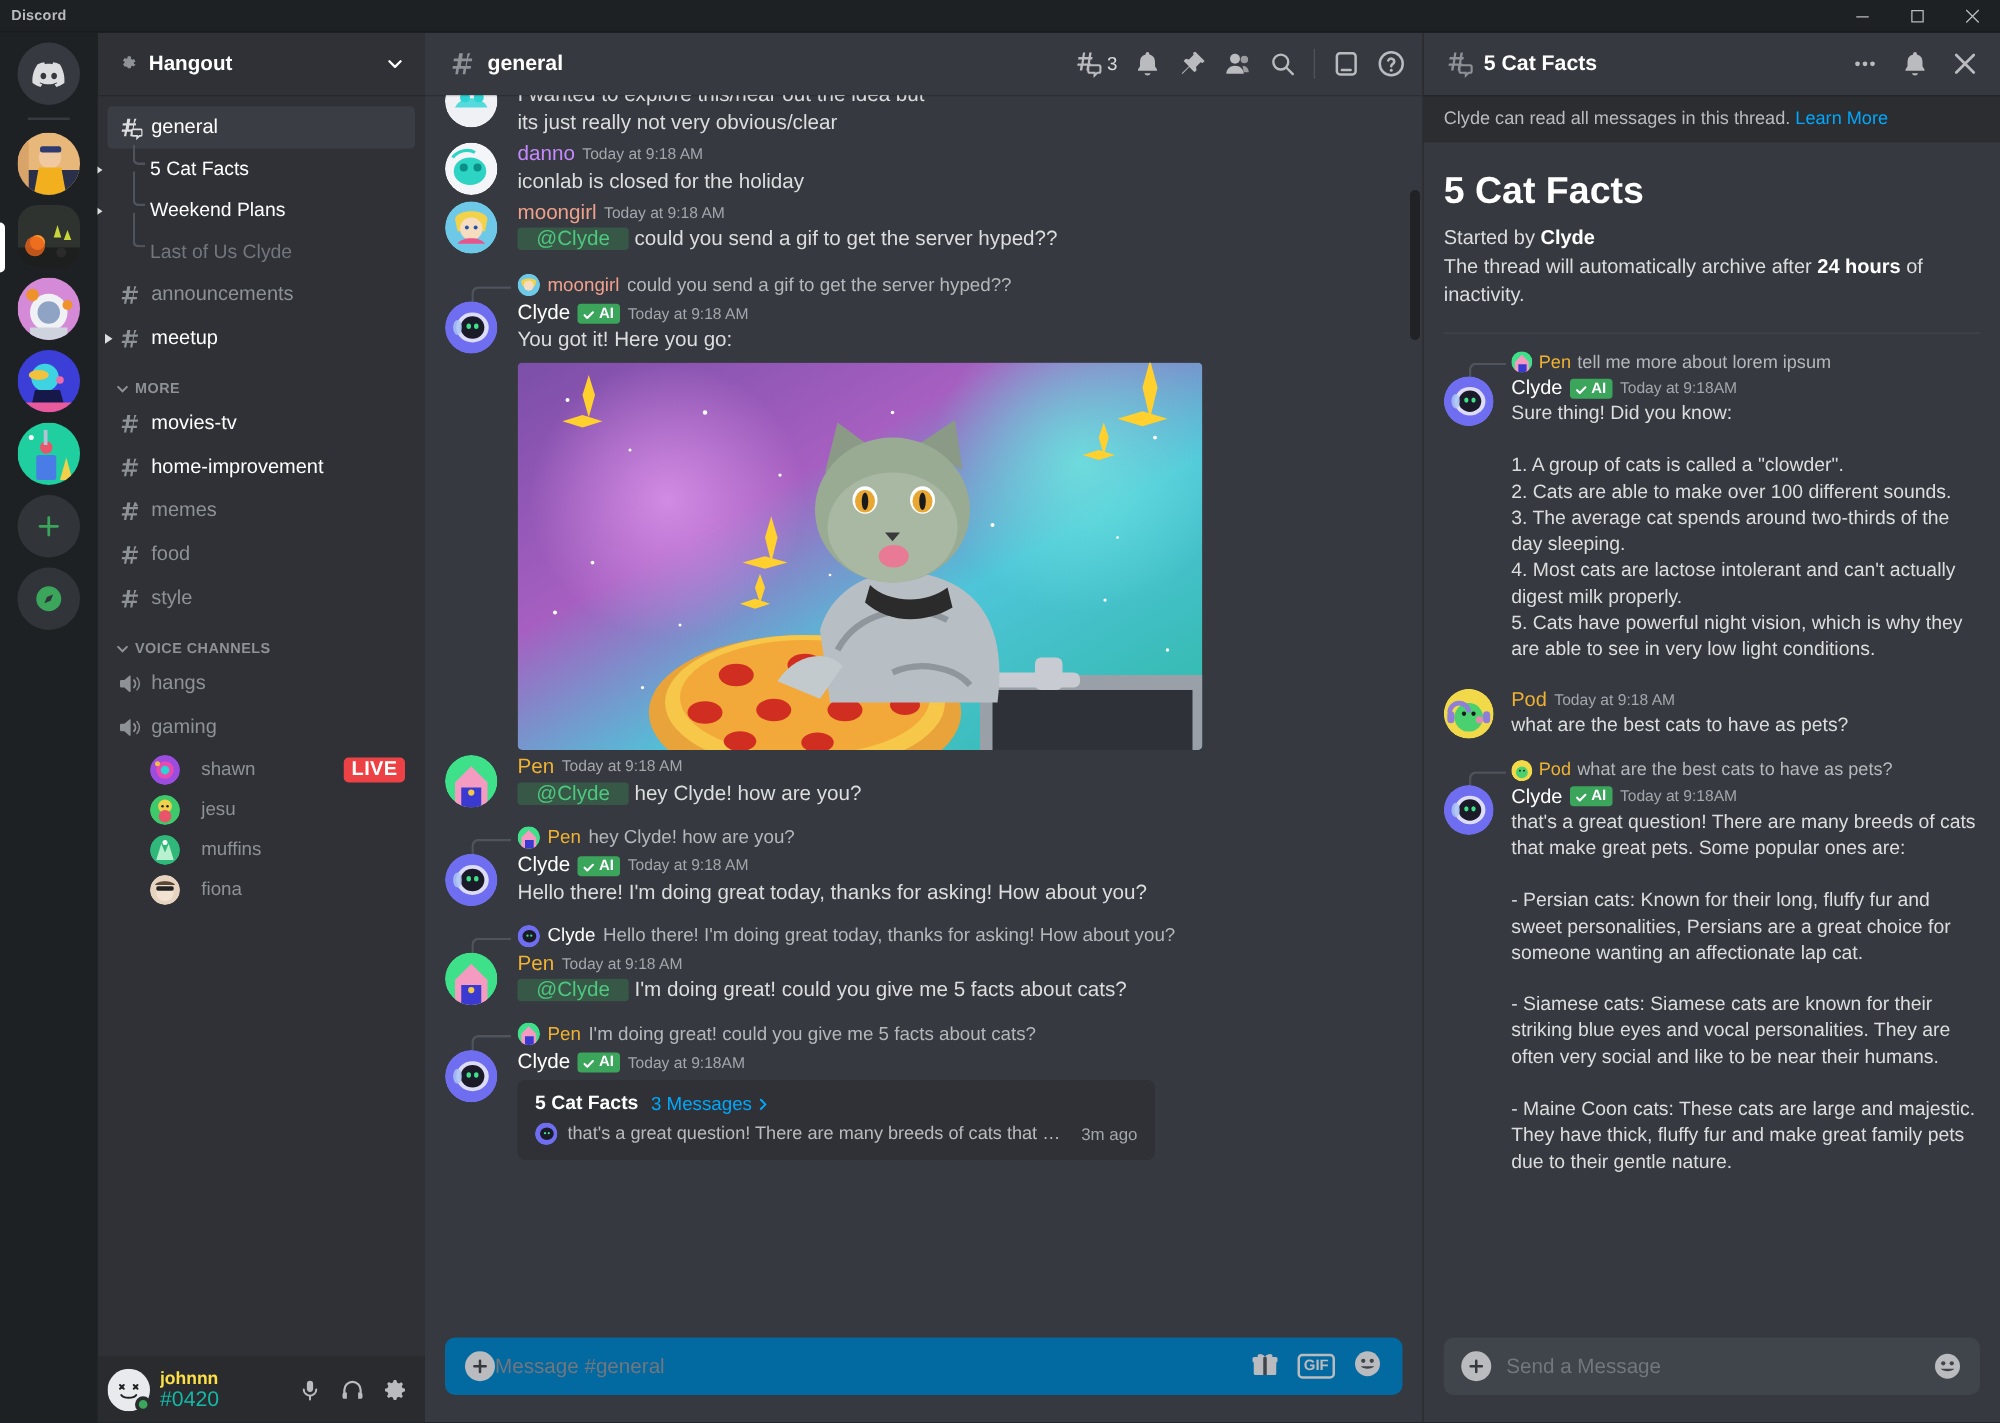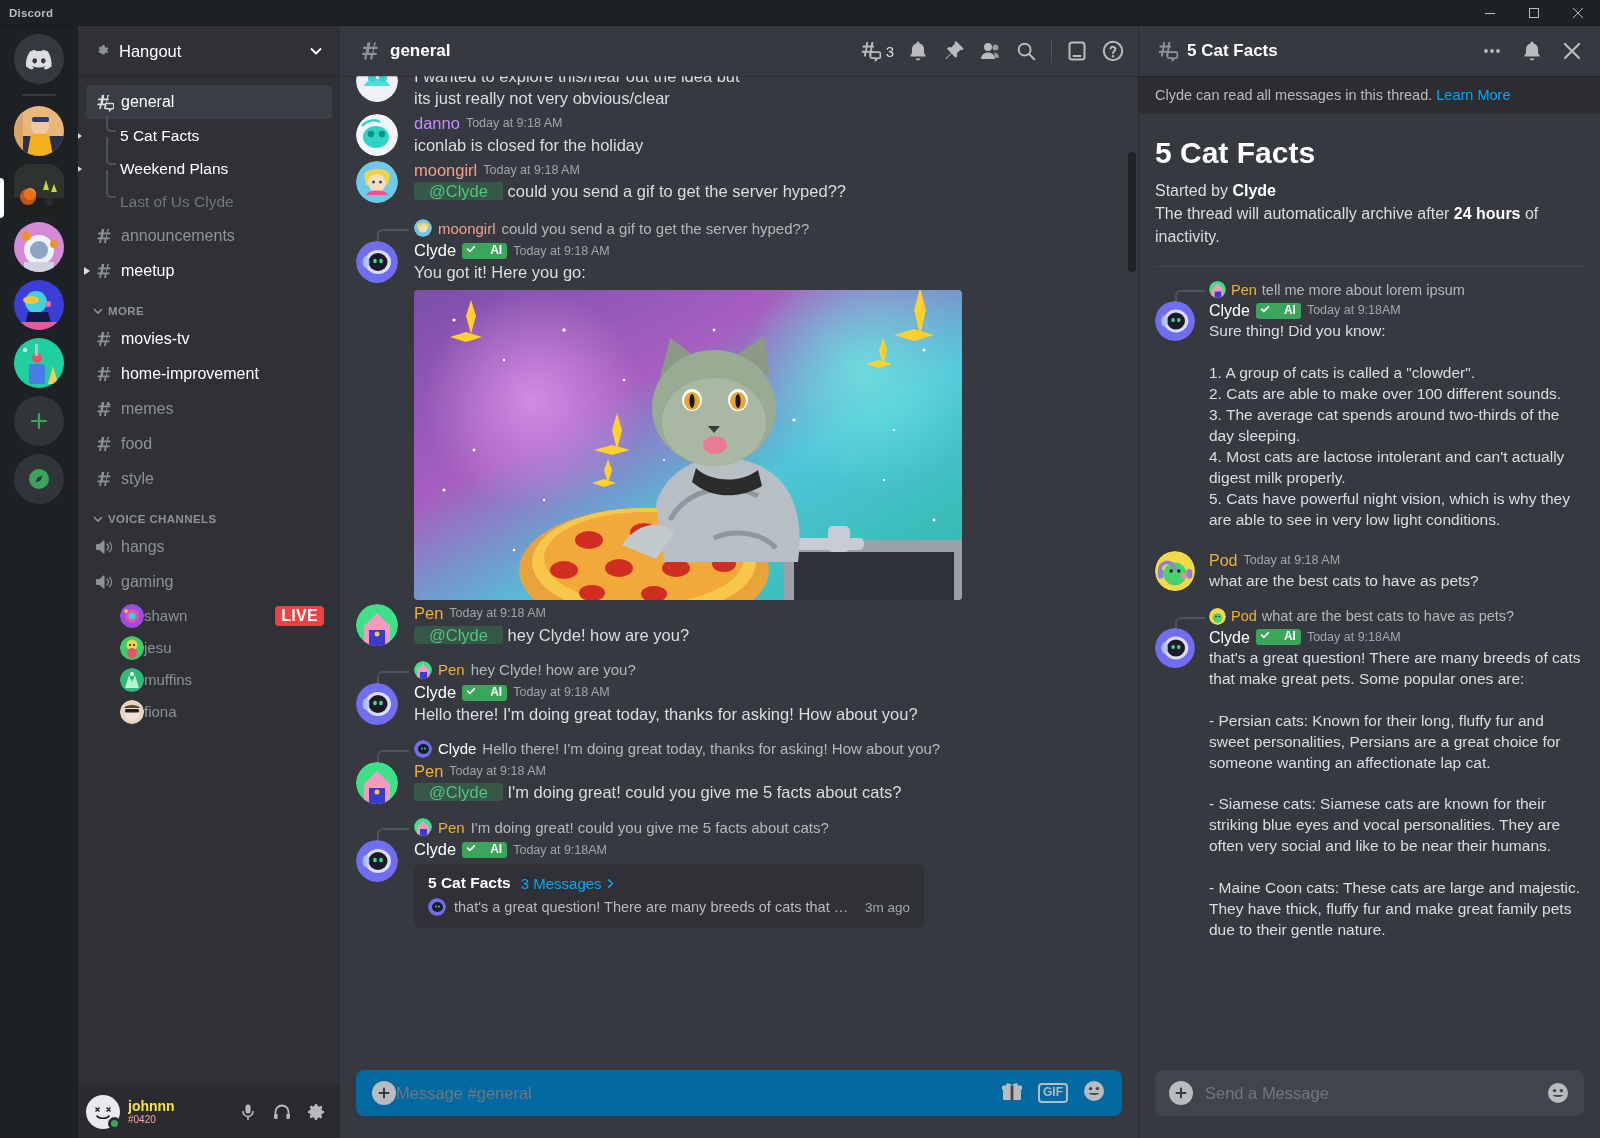--- a/index.html
+++ b/index.html
@@ -51,21 +51,21 @@
   }
 
   
   .sidebar {
     width:262px; flex:0 0 262px; background:#2f3136; display:flex; flex-direction:column; min-height:0;
   }
   .guild-header {
     height:50px; flex:0 0 50px; display:flex; align-items:center; padding:0 16px;
     box-shadow:0 1px 0 rgba(4,4,5,.2); cursor:pointer; gap:9px;
   }
-  .guild-name { font-size:16.5px; font-weight:normal; color:#fff; flex:1; }
+  .guild-name { font-size:16.5px; font-weight:bold; color:#fff; flex:1; }
   .chan-scroll { flex:1; overflow:hidden; padding-top:8px; }
   .cat {
     display:flex; align-items:center; gap:4px; padding:16px 8px 4px 14px;
     font-size:11.5px; font-weight:bold; letter-spacing:.4px; color:#8e9297; text-transform:uppercase;
     cursor:pointer;
   }
   .chan {
     position:relative; display:flex; align-items:center; gap:7px;
     margin:1px 8px; padding:6px 8px; border-radius:4px; cursor:pointer; height:34px;
   }
@@ -86,21 +86,21 @@
   .thread-row .tname { font-size:15.5px; color:#fff; font-weight:500; }
   .thread-row.muted .tname { color:#72767d; font-weight:400; }
   .tline {
     position:absolute; left:20px; top:-4px; width:10px; height:50%;
     border-left:2px solid #4f545c; border-bottom:2px solid #4f545c; border-bottom-left-radius:5px;
   }
   .tline.tall { top:-16px; height:calc(50% + 12px); }
 
   
   .vmember {
-    display:flex; align-items:center; gap:0; margin:1px 8px; padding:3px 8px 3px 34px;
+    display:flex; align-items:center; gap:17px; margin:1px 8px; padding:3px 8px 3px 34px;
     border-radius:4px; height:31px; cursor:pointer;
   }
   .vavatar { width:24px;height:24px;border-radius:50%;overflow:hidden;flex:0 0 24px; }
   .vname { font-size:15px; color:#8e9297; flex:1; }
   .live-badge {
     background:#ed4245; color:#fff; font-size:16px; font-weight:bold; border-radius:4px;
     padding:1px 6px; letter-spacing:.3px;
   }
 
   
@@ -108,21 +108,21 @@
     height:53px; flex:0 0 53px; background:#292b2f; display:flex; align-items:center;
     padding:0 8px; gap:8px;
   }
   .u-avatar { width:34px;height:34px;border-radius:50%;position:relative;flex:0 0 34px; }
   .u-status {
     position:absolute; right:-1px; bottom:-1px; width:13px;height:13px;border-radius:50%;
     background:#3ba55c; border:3px solid #292b2f;
   }
   .u-meta { flex:1; line-height:1.15; overflow:hidden; }
   .u-name { font-size:14px; font-weight:bold; color:#fde047; }
-  .u-tag { font-size:10px; color:#fca5a5; }
+  .u-tag { font-size:17px; color:#14b8a6; }
   .u-icons { display:flex; gap:2px; }
   .u-btn { width:32px;height:32px;display:flex;align-items:center;justify-content:center;color:#b9bbbe;border-radius:4px;cursor:pointer; }
 
   
   .chat { flex:1; background:#36393f; display:flex; flex-direction:column; min-width:0; }
   .chat-header {
     height:50px; flex:0 0 50px; display:flex; align-items:center; padding:0 8px 0 18px;
     box-shadow:0 1px 0 rgba(4,4,5,.2); gap:8px; position:relative; z-index:2;
   }
   .ch-title { display:flex; align-items:center; gap:8px; flex:1; }
@@ -145,21 +145,21 @@
   .msg-body { flex:1; min-width:0; }
   .msg-head { display:flex; align-items:center; gap:6px; line-height:1.2; margin-bottom:1px; }
   .author { font-size:16.5px; font-weight:500; }
   .ts { font-size:12.5px; color:#a3a6aa; }
   .msg-text { font-size:16.5px; color:#dcddde; line-height:1.33; word-wrap:break-word; }
   .mention {
     background:rgba(59,165,92,.28); color:#4ec77f; border-radius:3px; padding:0 15px; font-weight:500;
   }
   .ai-badge {
     background:#3ba55c;color:#fff;font-size:12px;font-weight:bold;border-radius:3px;
-    padding:1px 5px 2px 4px; display:inline-flex;align-items:flex-start;gap:14px;line-height:1.1;
+    padding:1px 5px 2px 4px; display:inline-flex;align-items:flex-end;gap:3px;line-height:1.1;
   }
   
   .reply-ctx { display:flex; align-items:center; gap:6px; margin:2px 0 2px 0; position:relative; padding-left:58px; }
   .reply-spine {
     position:absolute; left:21px; top:10px; width:32px; height:14px;
     border-left:2px solid #4f545c; border-top:2px solid #4f545c; border-top-left-radius:6px;
   }
   .reply-avatar { width:18px;height:18px;border-radius:50%;overflow:hidden;flex:0 0 18px; }
   .reply-author { font-size:15px; font-weight:500; }
   .reply-text { font-size:15px; color:#b5b8bb; white-space:nowrap; overflow:hidden; text-overflow:ellipsis; }

